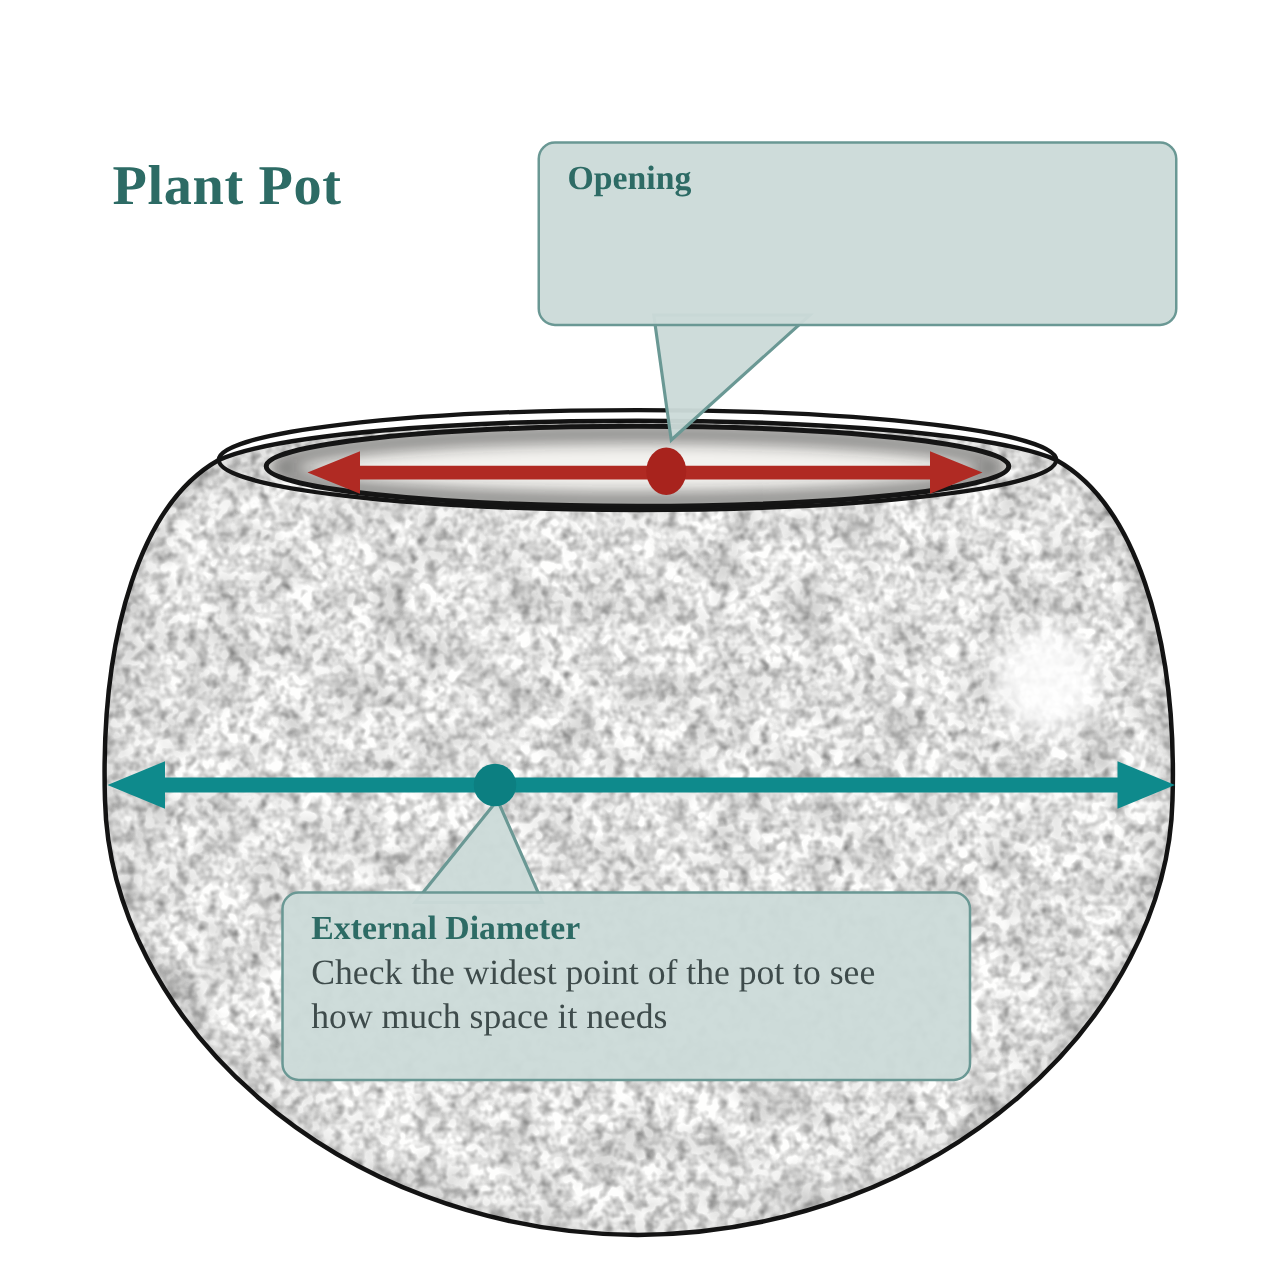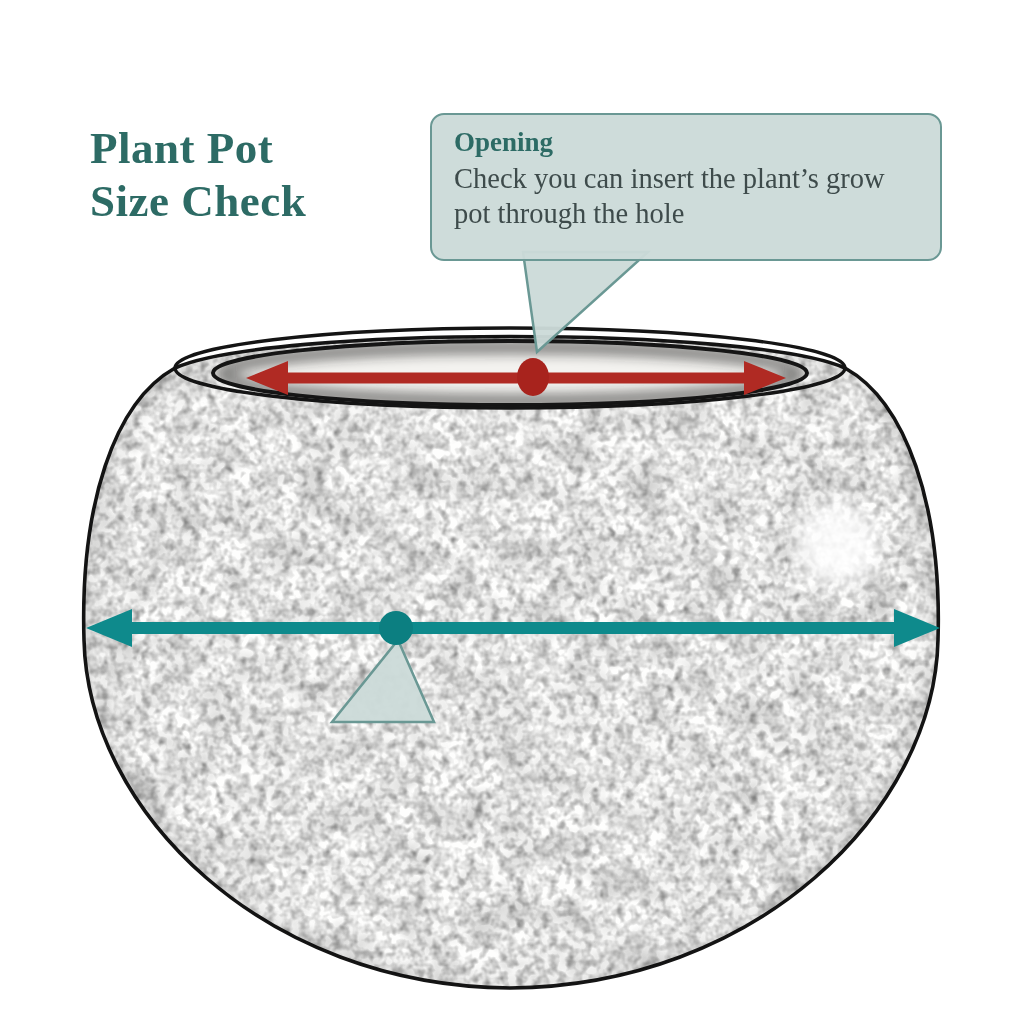--- a/index.html
+++ b/index.html
@@ -91,22 +91,24 @@
 
     <polygon points="523,252 648,252 537,352" fill="rgba(204,219,217,.96)" stroke="#6a9894" stroke-width="2.5"></polygon>
     <polygon points="332,722 434,722 398,640" fill="rgba(204,219,217,.96)" stroke="#6a9894" stroke-width="2.5"></polygon>
 
     <ellipse fill="#a8231d" cx="533" cy="377" rx="16" ry="19"></ellipse>
     <circle fill="#0c7f81" cx="396" cy="628" r="17"></circle>
   </svg>
 
   <div class="page-title">
     <div>Plant Pot</div>
-    <div>Size Check</div>
   </div>
 
   <div class="callout" id="callout-opening">
     <div class="c-title">Opening</div>
-    <p class="c-body">Check you can insert the plant’s grow pot through the hole</p>
   </div>
 
+  <div class="callout" id="callout-external">
+    <div class="c-title">External Diameter</div>
+    <p class="c-body">Check the widest point of the pot to see how much space it needs</p>
+  </div>
 
 </div>
 
 </body></html>

